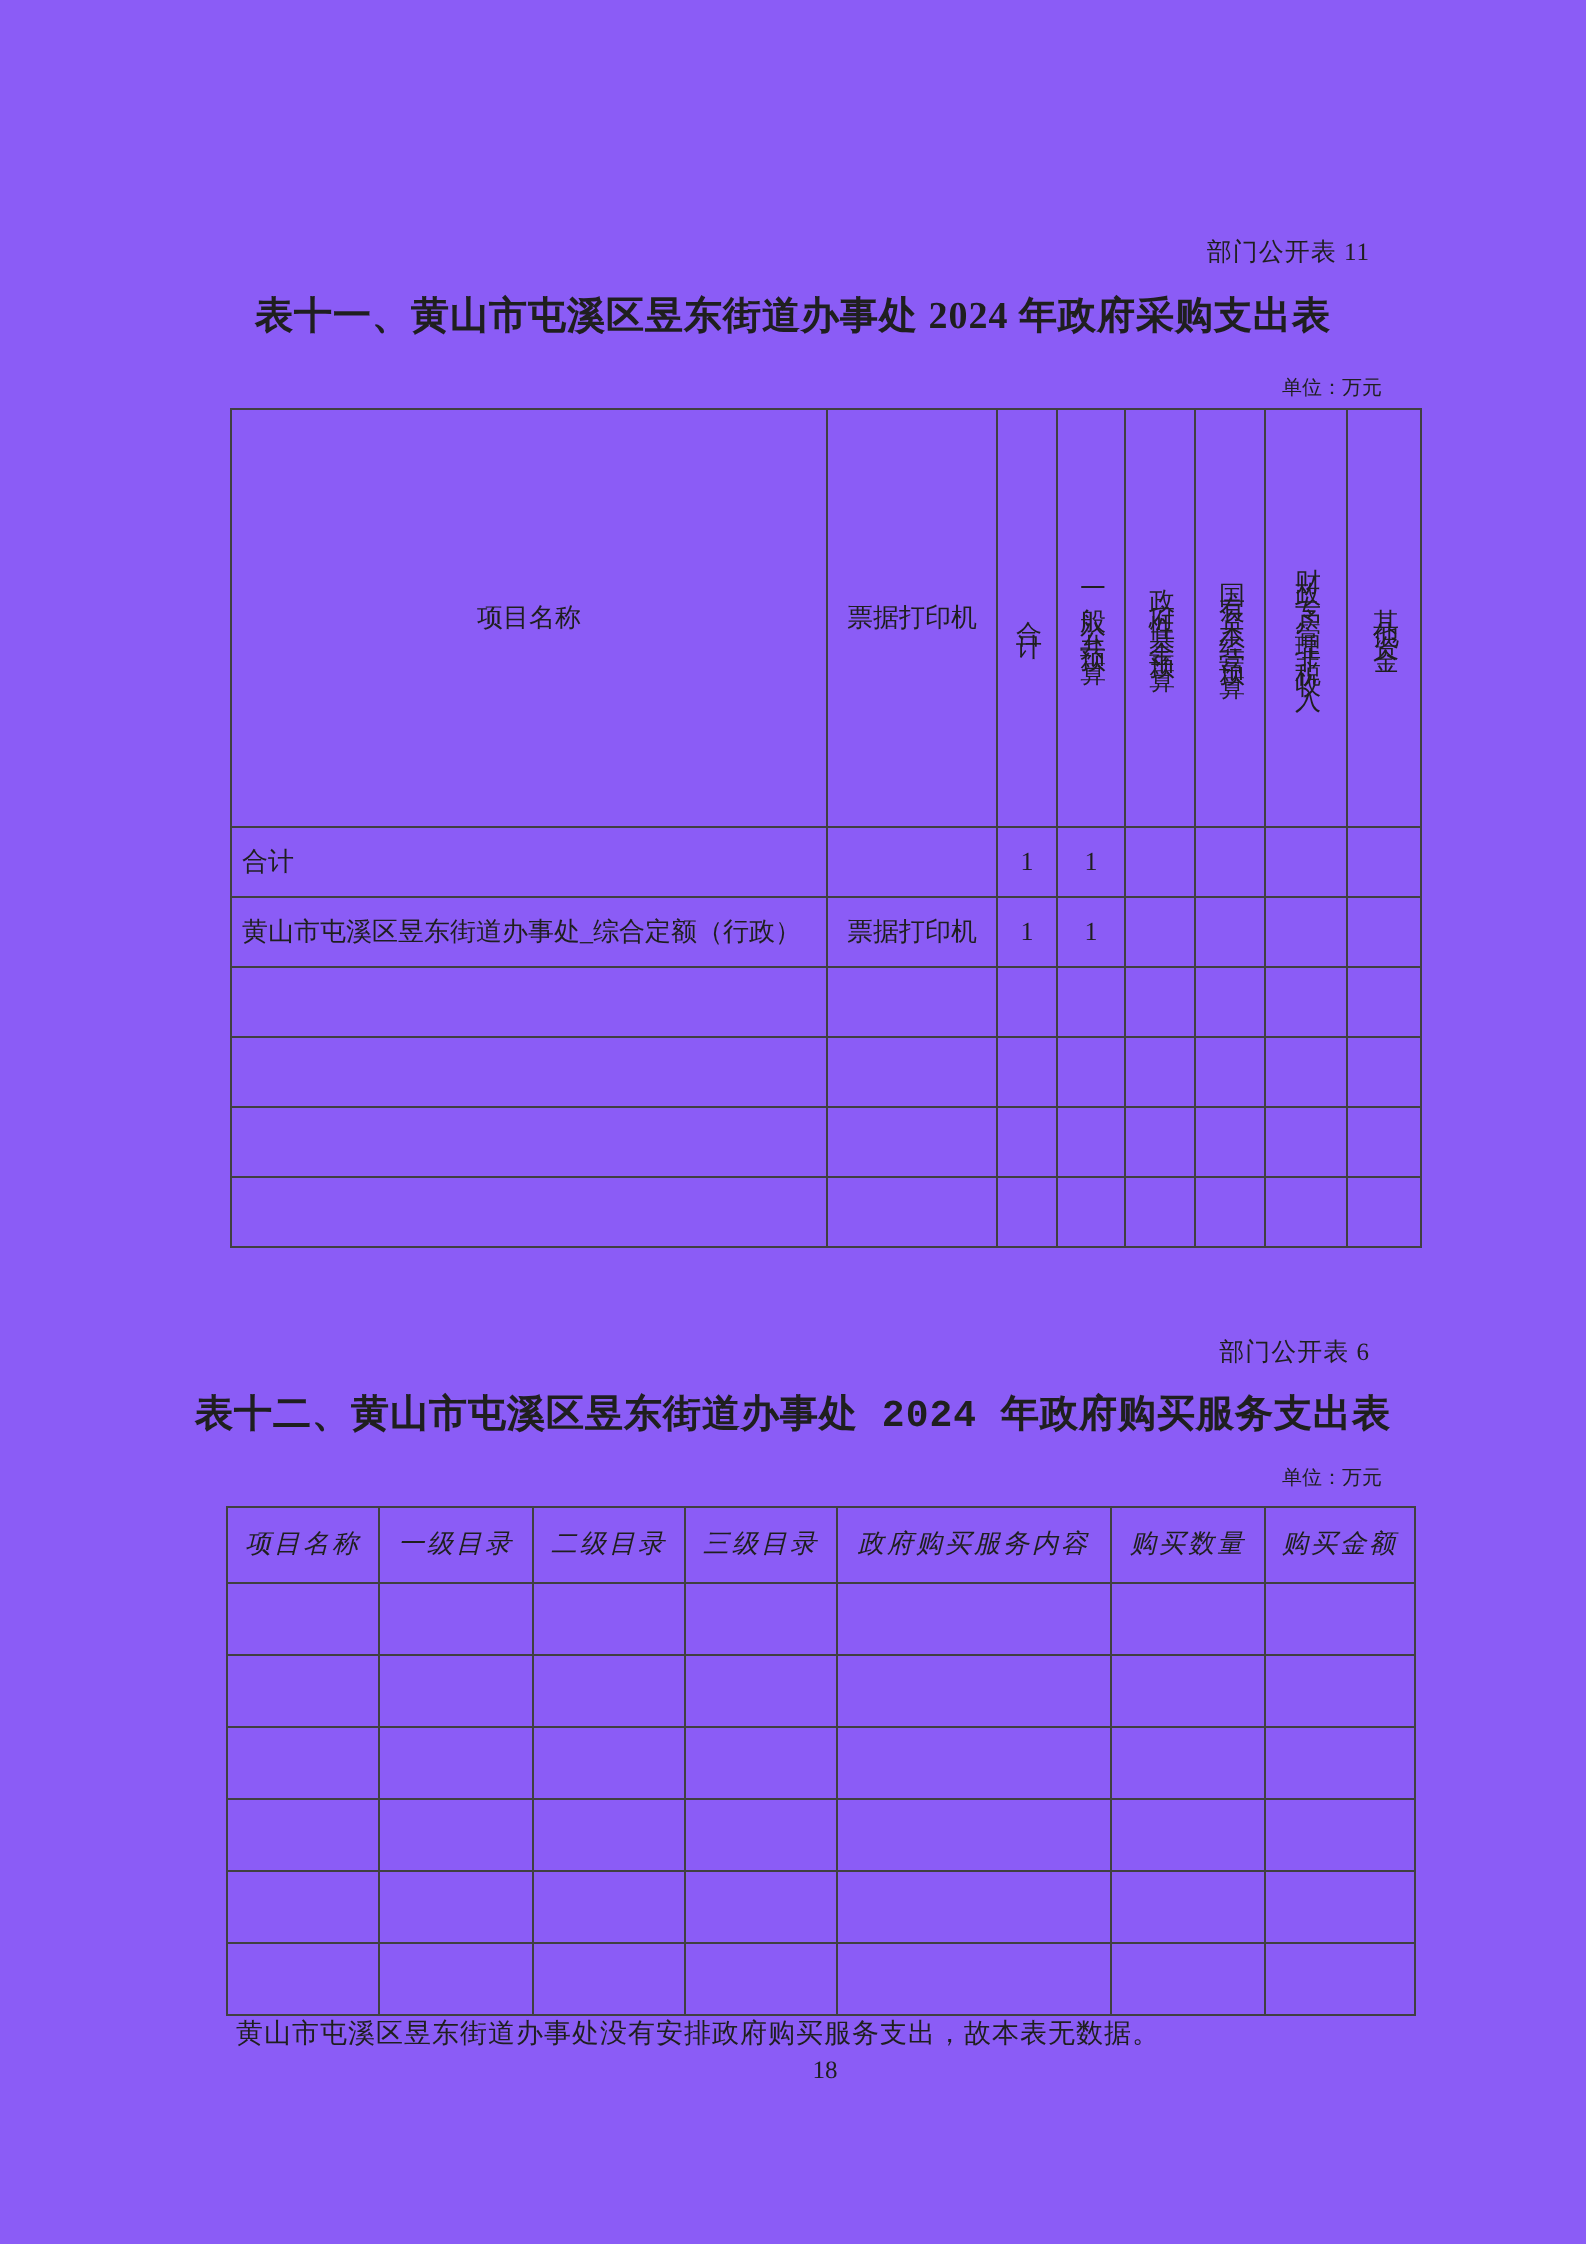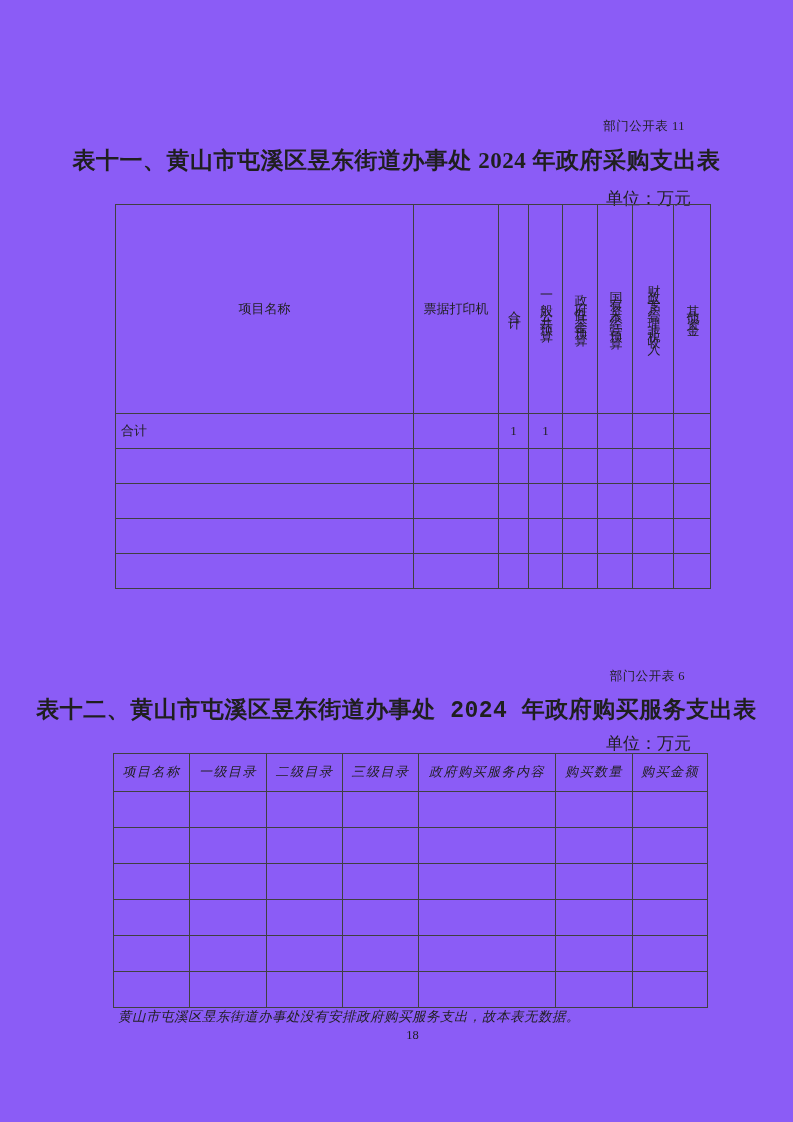--- a/index.html
+++ b/index.html
@@ -17,29 +17,29 @@
     right: 108px;
     font-size: 12.5px;
     letter-spacing: 0.5px;
     white-space: nowrap;
   }
   .doc-title {
     position: absolute;
     left: 0;
     width: 100%;
     text-align: center;
-    font-size: 23px;
+    font-size: 19px;
     font-weight: bold;
     letter-spacing: 0.5px;
     white-space: nowrap;
   }
   .unit-label {
     position: absolute;
     right: 102px;
-    font-size: 17px;
+    font-size: 10px;
     white-space: nowrap;
   }
   table {
     position: absolute;
     border-collapse: collapse;
     table-layout: fixed;
   }
   td {
     border: 1px solid #404040;
     vertical-align: middle;
@@ -65,21 +65,20 @@
   td.c-left { text-align: left; padding-left: 5px; padding-right: 4px; white-space: nowrap; }
   .t2 { left: 113px; top: 753px; width: 594px; }
   .t2 tr.hdr { height: 38px; }
   .t2 tr.datarow { height: 36px; }
   .t2 td.hdr-cell { font-style: italic; letter-spacing: 1.5px; font-size: 13px; }
   .footnote {
     position: absolute;
     left: 118px;
     top: 1008px;
     font-size: 13.5px;
-    font-style: italic;
     letter-spacing: 0.5px;
     white-space: nowrap;
   }
   .page-number {
     position: absolute;
     left: 0;
     top: 1028px;
     width: 100%;
     text-align: center;
     font-size: 12.5px;
@@ -129,20 +128,30 @@
       <td class="c-left">合计</td>
       <td></td>
       <td>1</td>
       <td>1</td>
       <td></td>
       <td></td>
       <td></td>
       <td></td>
     </tr>
     <tr class="datarow">
+      <td class="c-left">黄山市屯溪区昱东街道办事处_综合定额（行政）</td>
+      <td>票据打印机</td>
+      <td>1</td>
+      <td>1</td>
+      <td></td>
+      <td></td>
+      <td></td>
+      <td></td>
+    </tr>
+    <tr class="datarow">
       <td class="c-left"></td>
           <td></td>
           <td></td>
           <td></td>
           <td></td>
           <td></td>
           <td></td>
           <td></td>
     </tr>
     <tr class="datarow">

